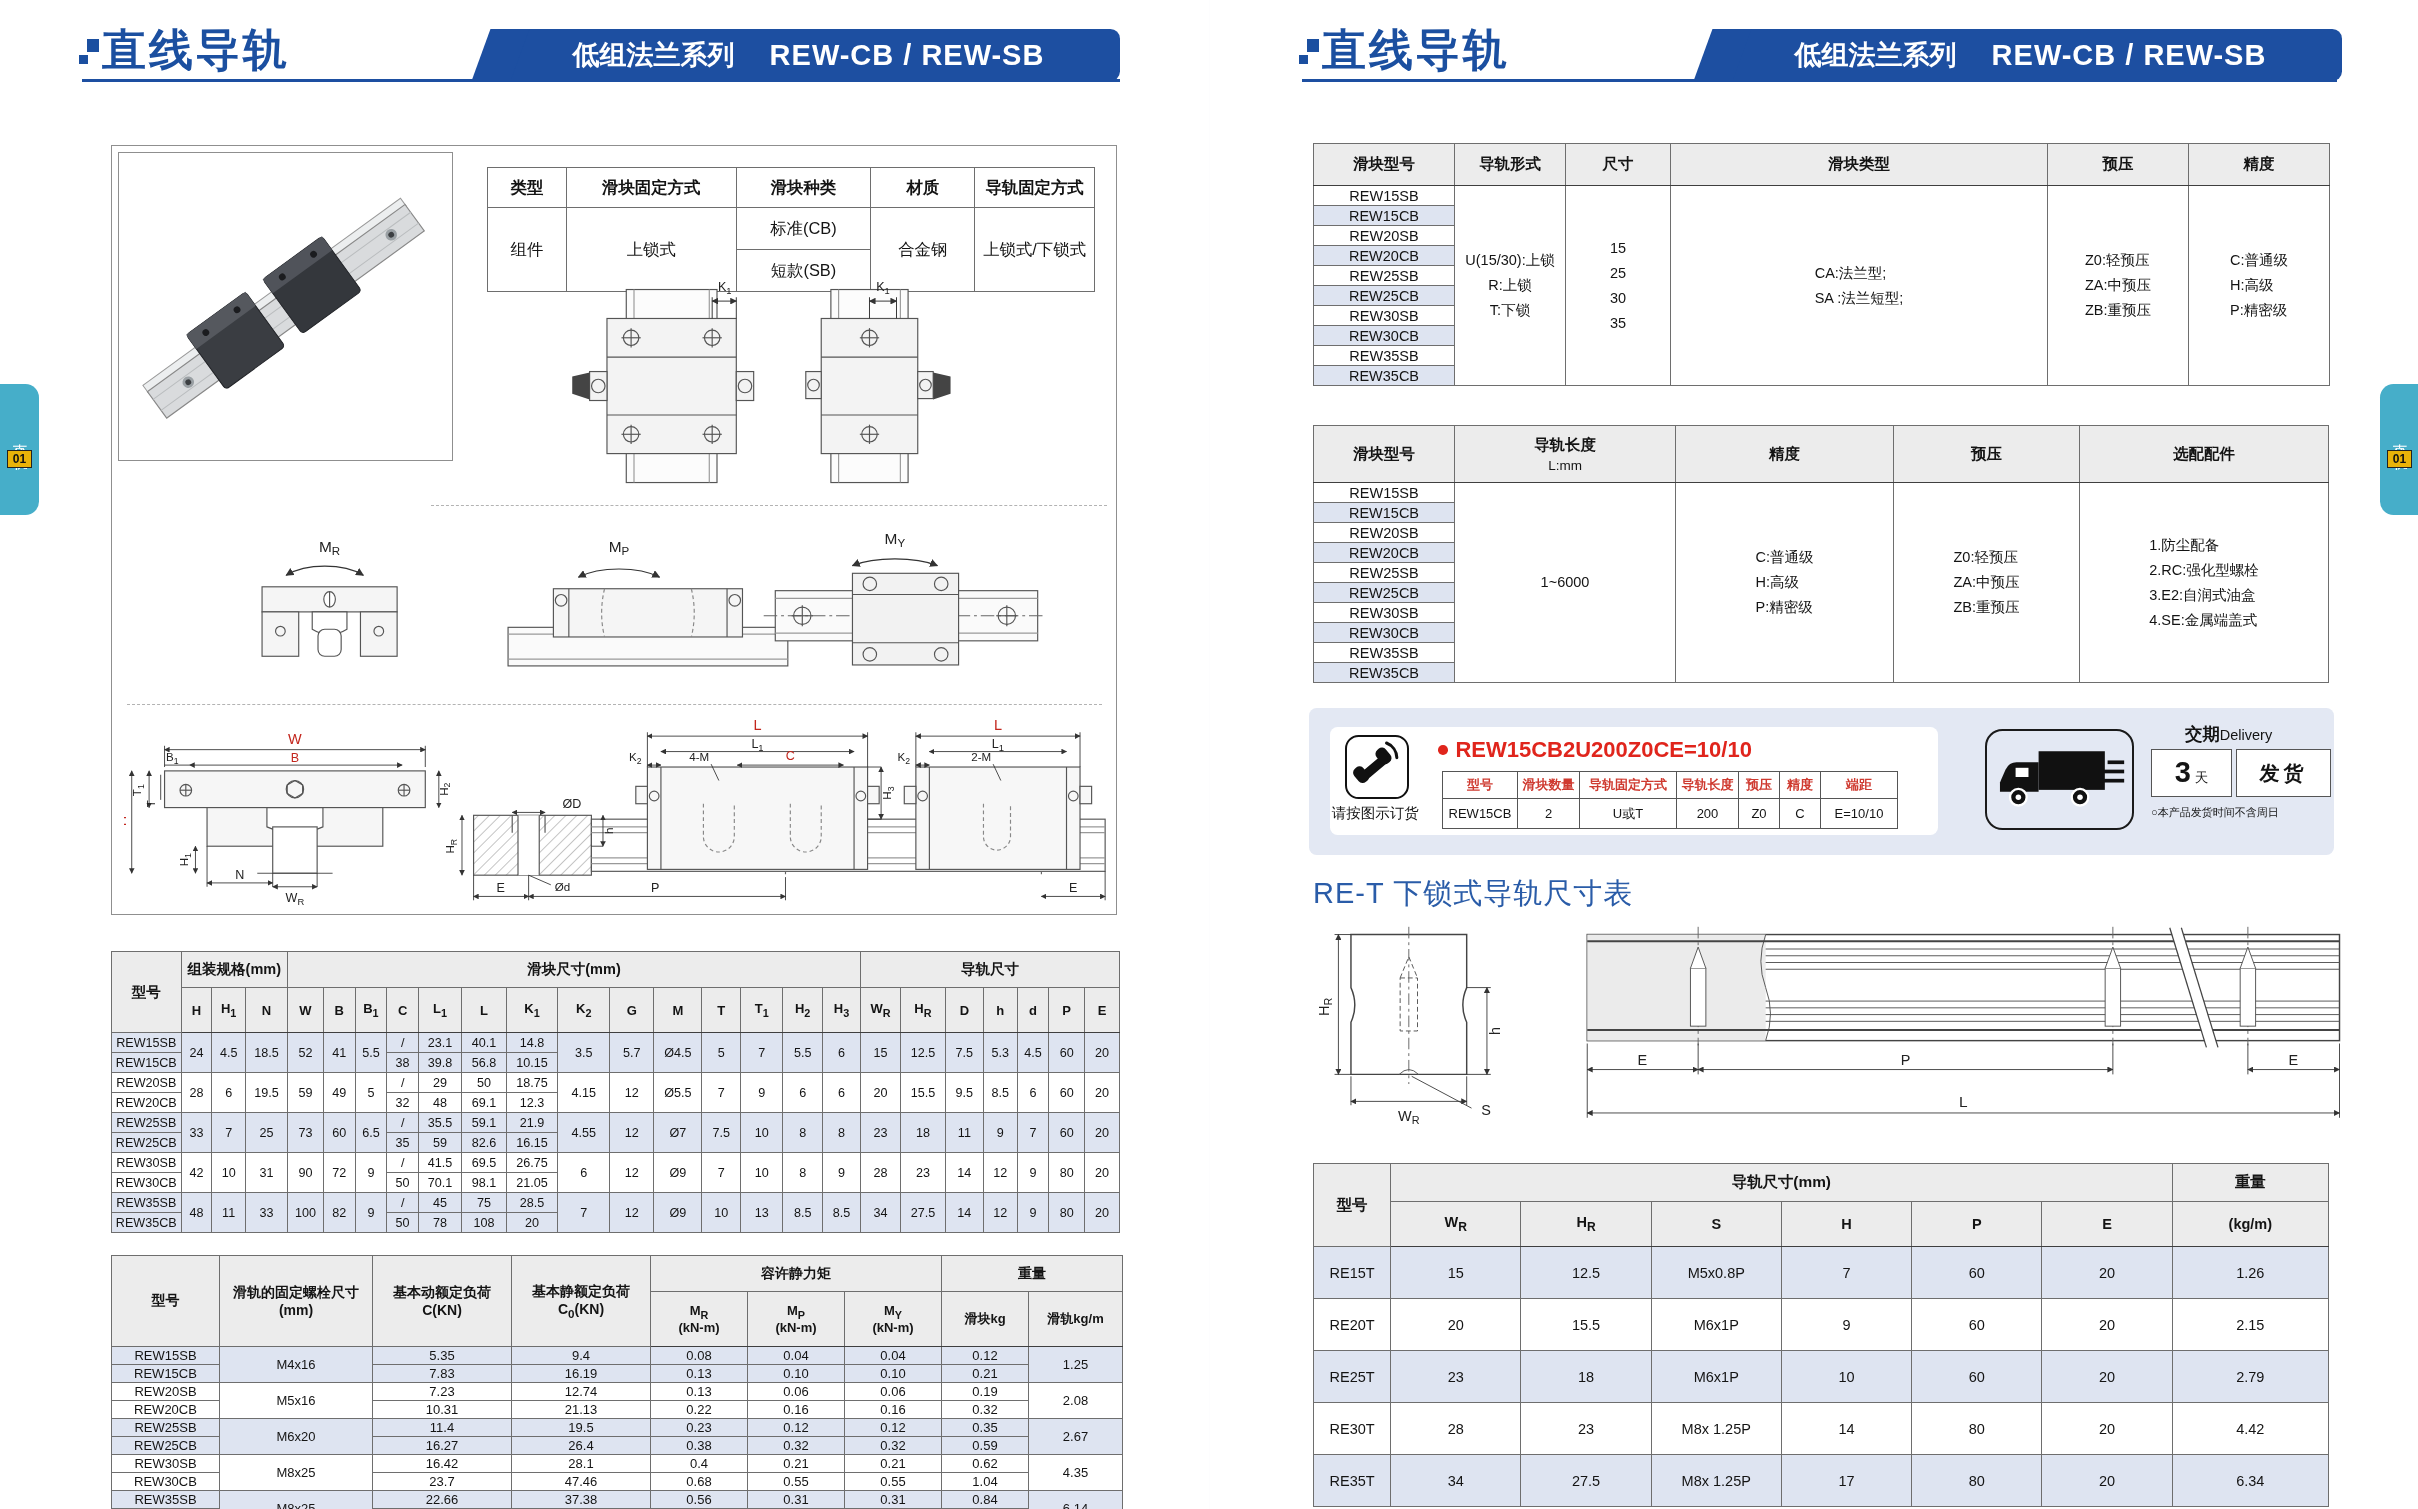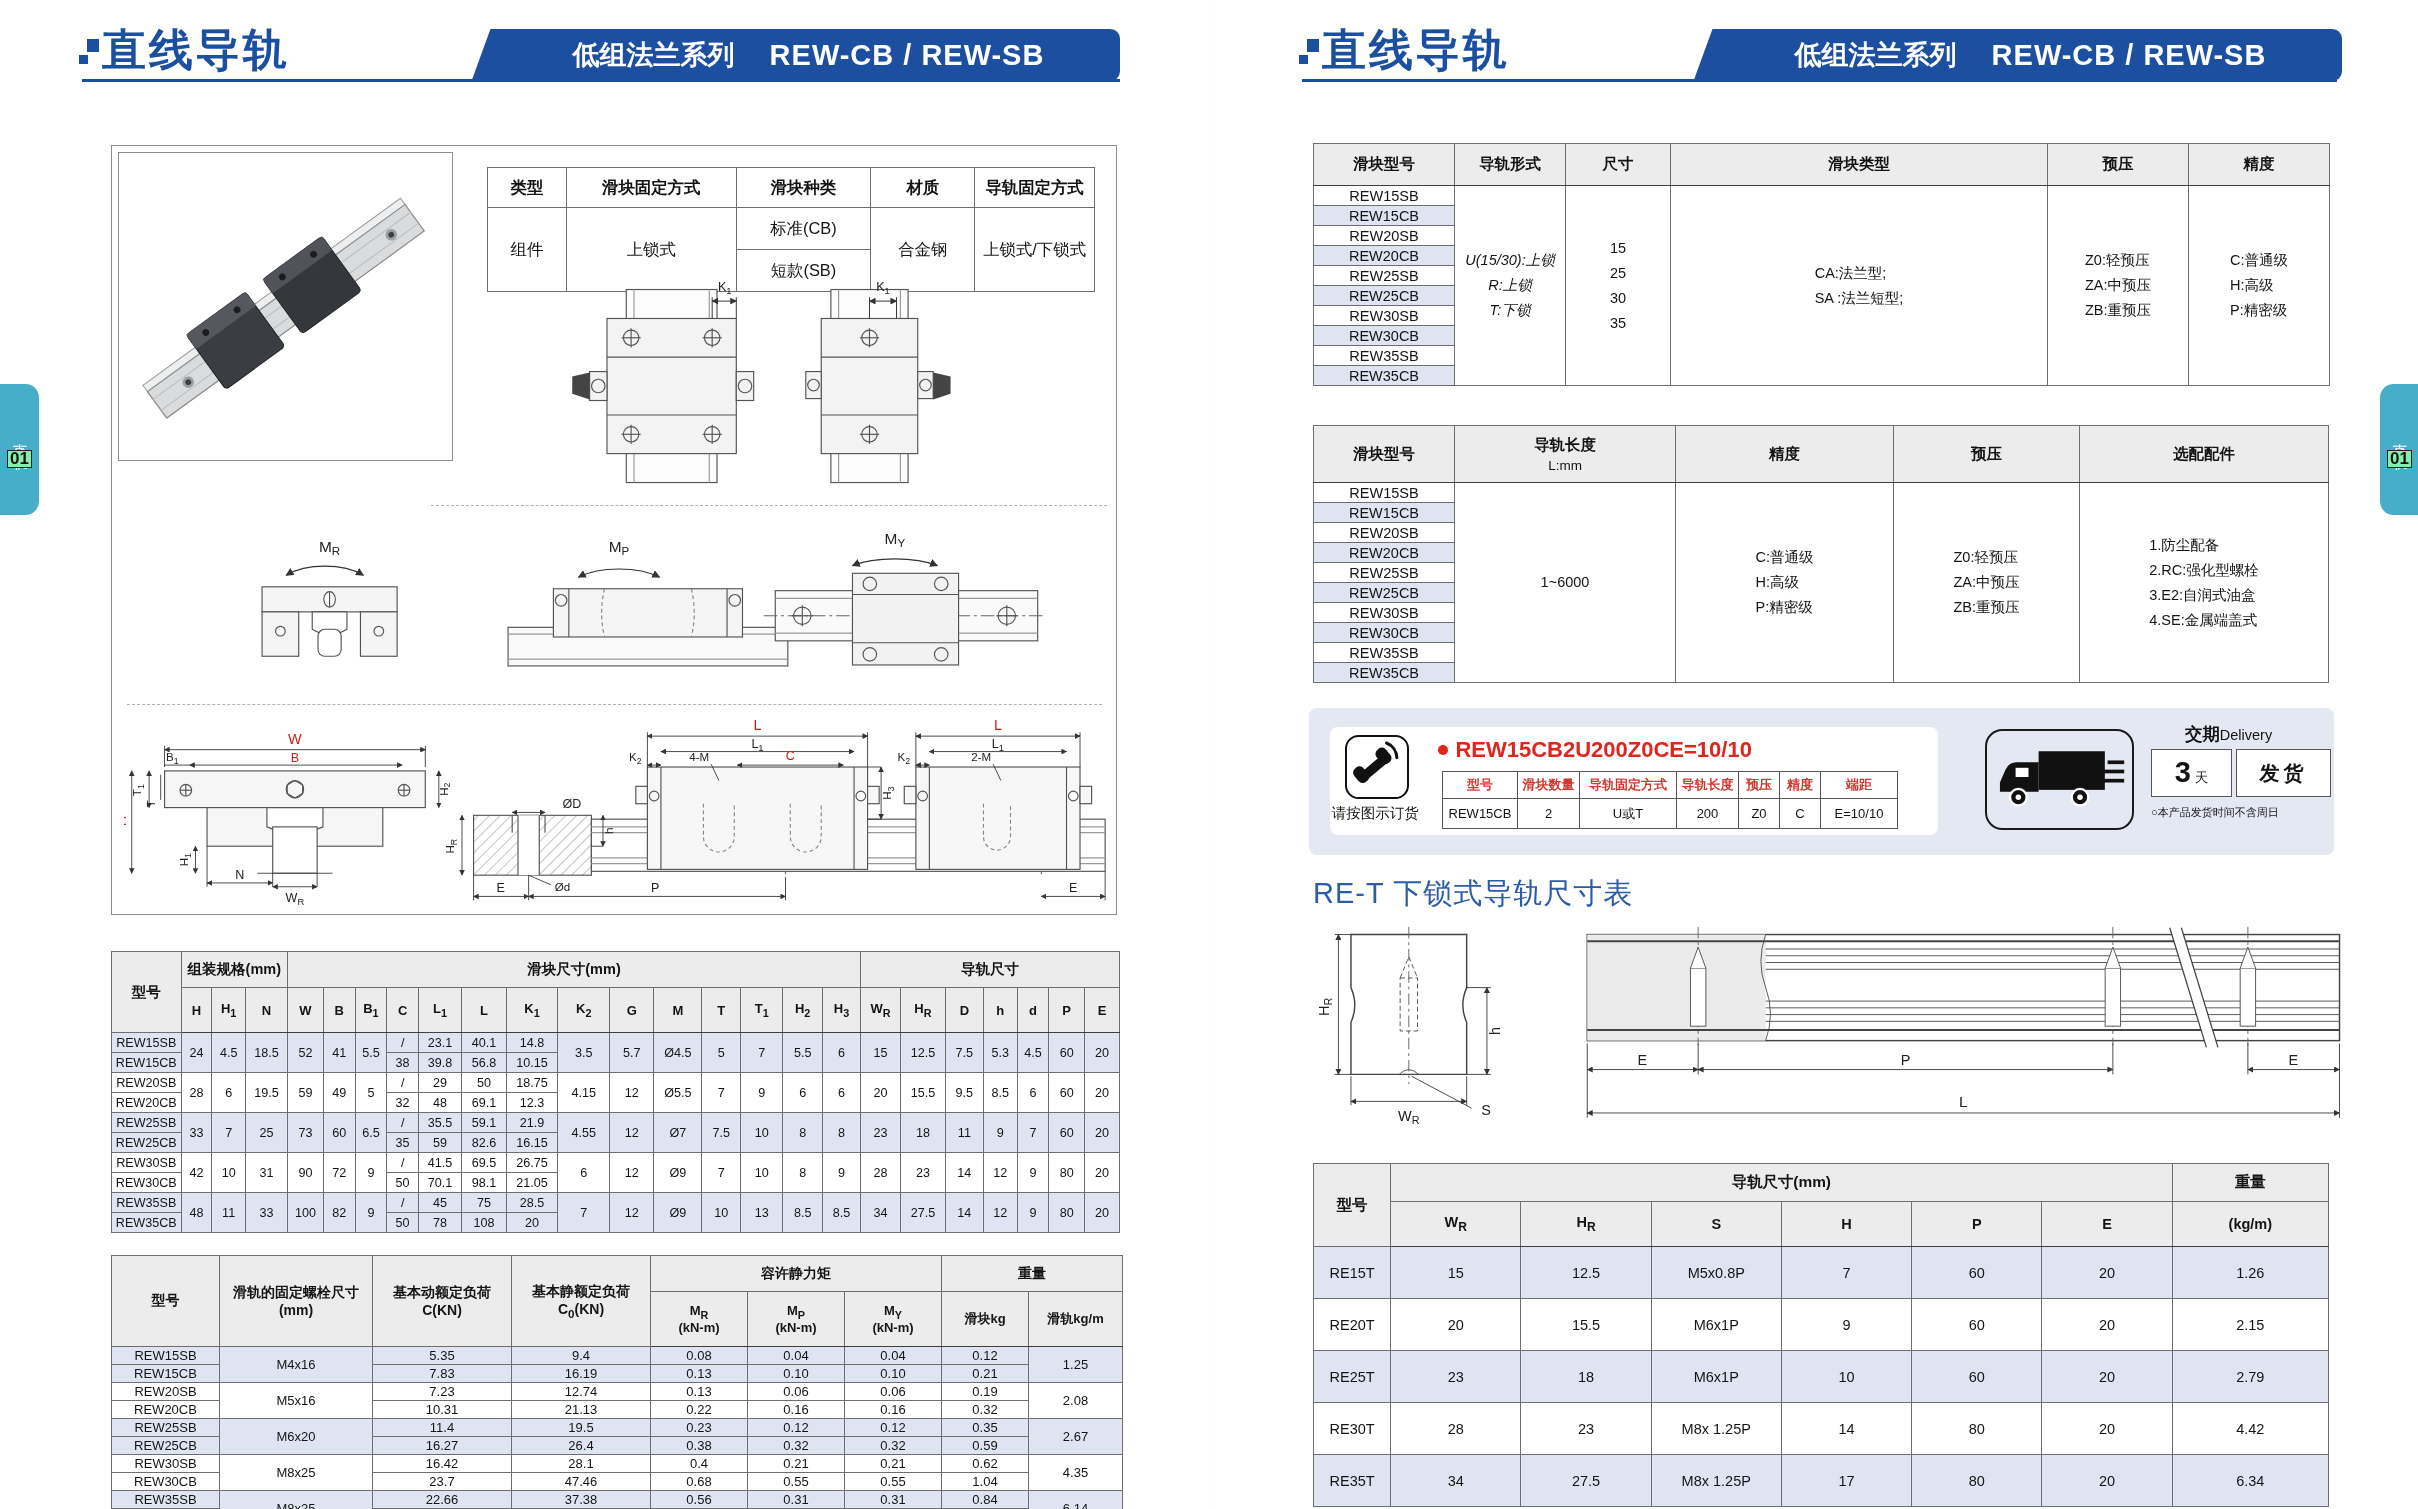--- a/index.html
+++ b/index.html
@@ -15,21 +15,21 @@
   .banner{height:52px;background:#1d4fa1;border-radius:0 9.7px 9.7px 0;display:flex;align-items:center;justify-content:center;gap:35px;color:#fff;}
   .banner:before{content:"";position:absolute;left:-16.4px;top:0;width:39px;height:52px;background:#1d4fa1;transform:skewX(-20deg);}
   .banner .s1{font-size:27px;font-weight:bold;z-index:1;}
   .banner .s2{font-size:29px;font-weight:bold;letter-spacing:1px;z-index:1;}
   .hline{height:2.9px;background:#1d4fa1;}
   
   .tab{width:39px;height:131px;background:#46aec9;color:#fff;display:flex;flex-direction:column;align-items:center;justify-content:center;gap:3.9px;}
   .tabL{border-radius:0 13.5px 13.5px 0;}
   .tabR{border-radius:13.5px 0 0 13.5px;}
   .tchars{writing-mode:vertical-rl;text-orientation:upright;font-size:15.4px;letter-spacing:3.9px;}
-  .tnum{background:#86efac;color:#111;font-size:17px;font-weight:bold;width:23px;height:16.4px;line-height:16.4px;text-align:center;border:1px solid #222;}
+  .tnum{background:#eab308;color:#111;font-size:12px;font-weight:bold;width:23px;height:16.4px;line-height:16.4px;text-align:center;border:1px solid #222;}
   
   #diagram-box{border:1.9px solid #8f8f8f;background:#fff;}
   #photo-box{border:1.4px solid #8f8f8f;background:#fff;}
   .dash{border-top:1.9px dashed #b3b3b3;height:0;}
   
   table.cat{border-collapse:collapse;background:#fff;border:1.9px solid #3f3f3f;}
   table.cat th,table.cat td{border:1px solid #6e6e6e;text-align:center;vertical-align:middle;padding:1px 1.9px;color:#141414;}
   table.cat th{background:#ececec;font-weight:bold;}
   table.cat thead tr:last-child th{border-bottom:1.9px solid #3f3f3f;}
   tr.tint td{background:#dee4f1;}
@@ -43,21 +43,21 @@
   #dim-table tbody tr{height:20px;}
   #load-table{width:1009px;table-layout:fixed;font-size:13px;}
   #load-table thead tr:first-child th{font-size:14px;height:33px;}
   #load-table thead tr:last-child th{font-size:13px;height:52px;}
   #load-table tbody tr{height:16.4px;}
   #t1,#t2{width:1016px;table-layout:fixed;font-size:14.5px;}
   #t1 th{height:39px;font-size:15.4px;}
   #t2 th{height:54px;font-size:15.4px;}
   #t1 tbody tr,#t2 tbody tr{height:20px;}
   td.big{line-height:25px;background:#fff !important;}
-  td.ra{text-align:right;padding-right:13.5px;font-style:italic;}
+  td.ra{text-align:right;padding-right:13.5px;}
   .ib{display:inline-block;text-align:left;}
   #ret-table{width:1016px;table-layout:fixed;font-size:14.5px;}
   #ret-table thead tr:first-child th{height:35px;font-size:15.4px;}
   #ret-table thead tr:last-child th{height:42px;font-size:14.5px;}
   #ret-table tbody tr{height:52px;}
   
   #order-panel{background:#e3e8f3;border-radius:7.7px;}
   #order-card{position:absolute;left:21px;top:19.3px;width:608px;height:108px;background:#fff;border-radius:7.7px;}
   #phone-box{position:absolute;left:15.4px;top:7.7px;width:60px;height:60px;border:2.4px solid #111;border-radius:13.5px;}
   #phone-caption{position:absolute;left:-7.7px;top:77px;width:106px;text-align:center;font-size:14.5px;}

